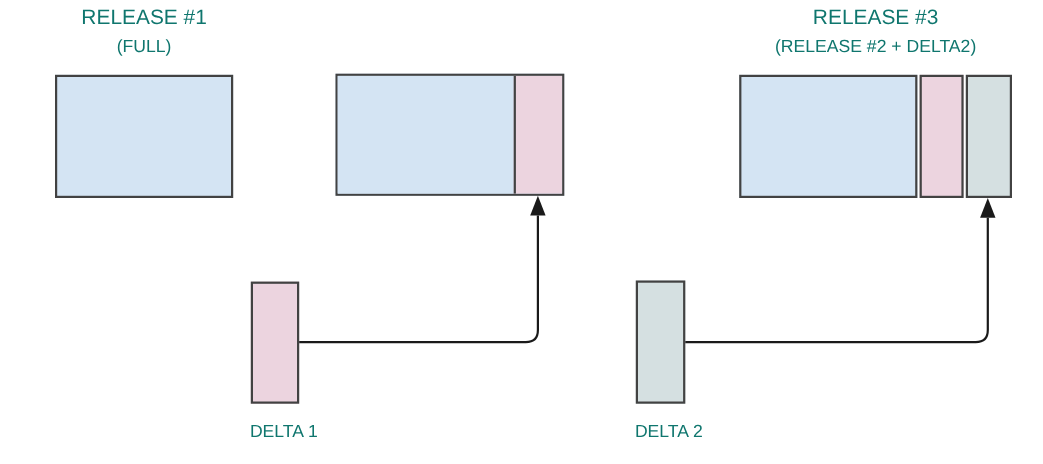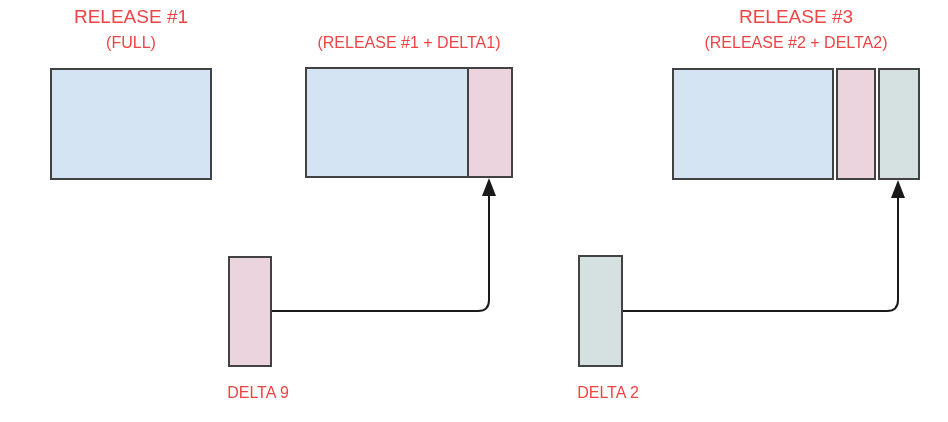--- a/index.html
+++ b/index.html
@@ -6,21 +6,21 @@
     margin: 0;
     padding: 0;
     background: #ffffff;
   }
   .canvas {
     position: relative;
     width: 948px;
     height: 422px;
     background: #ffffff;
     font-family: "Liberation Sans", sans-serif;
-    color: #ef4444;
+    color: #0f766e;
     overflow: hidden;
   }
   .title {
     position: absolute;
     width: 400px;
     text-align: center;
     font-size: 19px;
     line-height: 22px;
     white-space: nowrap;
     top: 6px;
@@ -77,36 +77,35 @@
 </style>
 </head>
 <body>
 
 <div class="canvas">
 
   <div class="title" style="left:-69px;">RELEASE #1</div>
   <div class="subtitle" style="left:-69px;">(FULL)</div>
   <div class="box" style="left:50px; top:68px; width:162px; height:112px;"></div>
 
-  <div class="subtitle" style="left:209px;">(RELEASE #1 + DELTA1)</div>
   <div class="box segmented" style="left:305px; top:67px; width:208px; height:111px;">
     <div class="seg-full"></div>
     <div class="seg-delta1 divider-left" style="width:44px;"></div>
   </div>
 
   <div class="title" style="left:596px;">RELEASE #3</div>
   <div class="subtitle" style="left:596px;">(RELEASE #2 + DELTA2)</div>
   <div class="r3-strip" style="left:672px; top:68px;">
     <div class="cell seg-full" style="width:162px;"></div>
     <div class="cell seg-delta1" style="width:40px;"></div>
     <div class="cell seg-delta2" style="width:42px;"></div>
   </div>
 
   <div class="box seg-delta1" style="left:228px; top:256px; width:44px; height:111px;"></div>
-  <div class="delta-label" style="left:158px;">DELTA 9</div>
+  <div class="delta-label" style="left:158px;">DELTA 1</div>
 
   <div class="box seg-delta2" style="left:578px; top:255px; width:45px; height:112px;"></div>
   <div class="delta-label" style="left:508px;">DELTA 2</div>
 
   <svg class="connectors" viewBox="0 0 948 422">
     <g stroke="#1a1a1a" stroke-width="2" fill="none">
       <path d="M 272 311 L 478 311 Q 489 311 489 300 L 489 196"></path>
       <polygon points="489,178 482,196 496,196" fill="#1a1a1a" stroke="none"></polygon>
     </g>
     <g stroke="#1a1a1a" stroke-width="2" fill="none">

